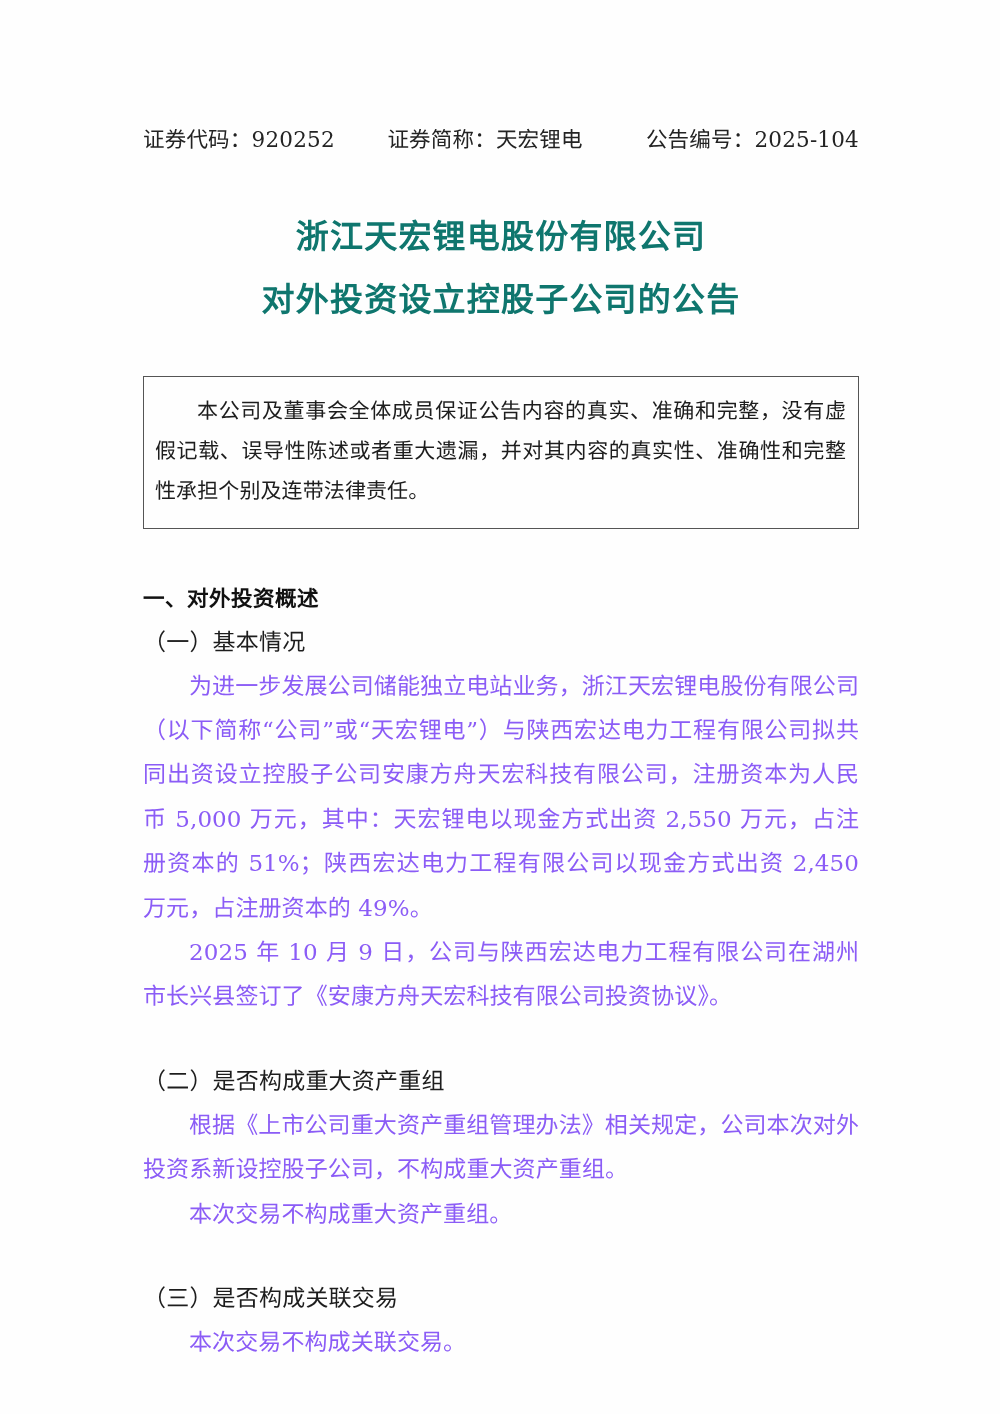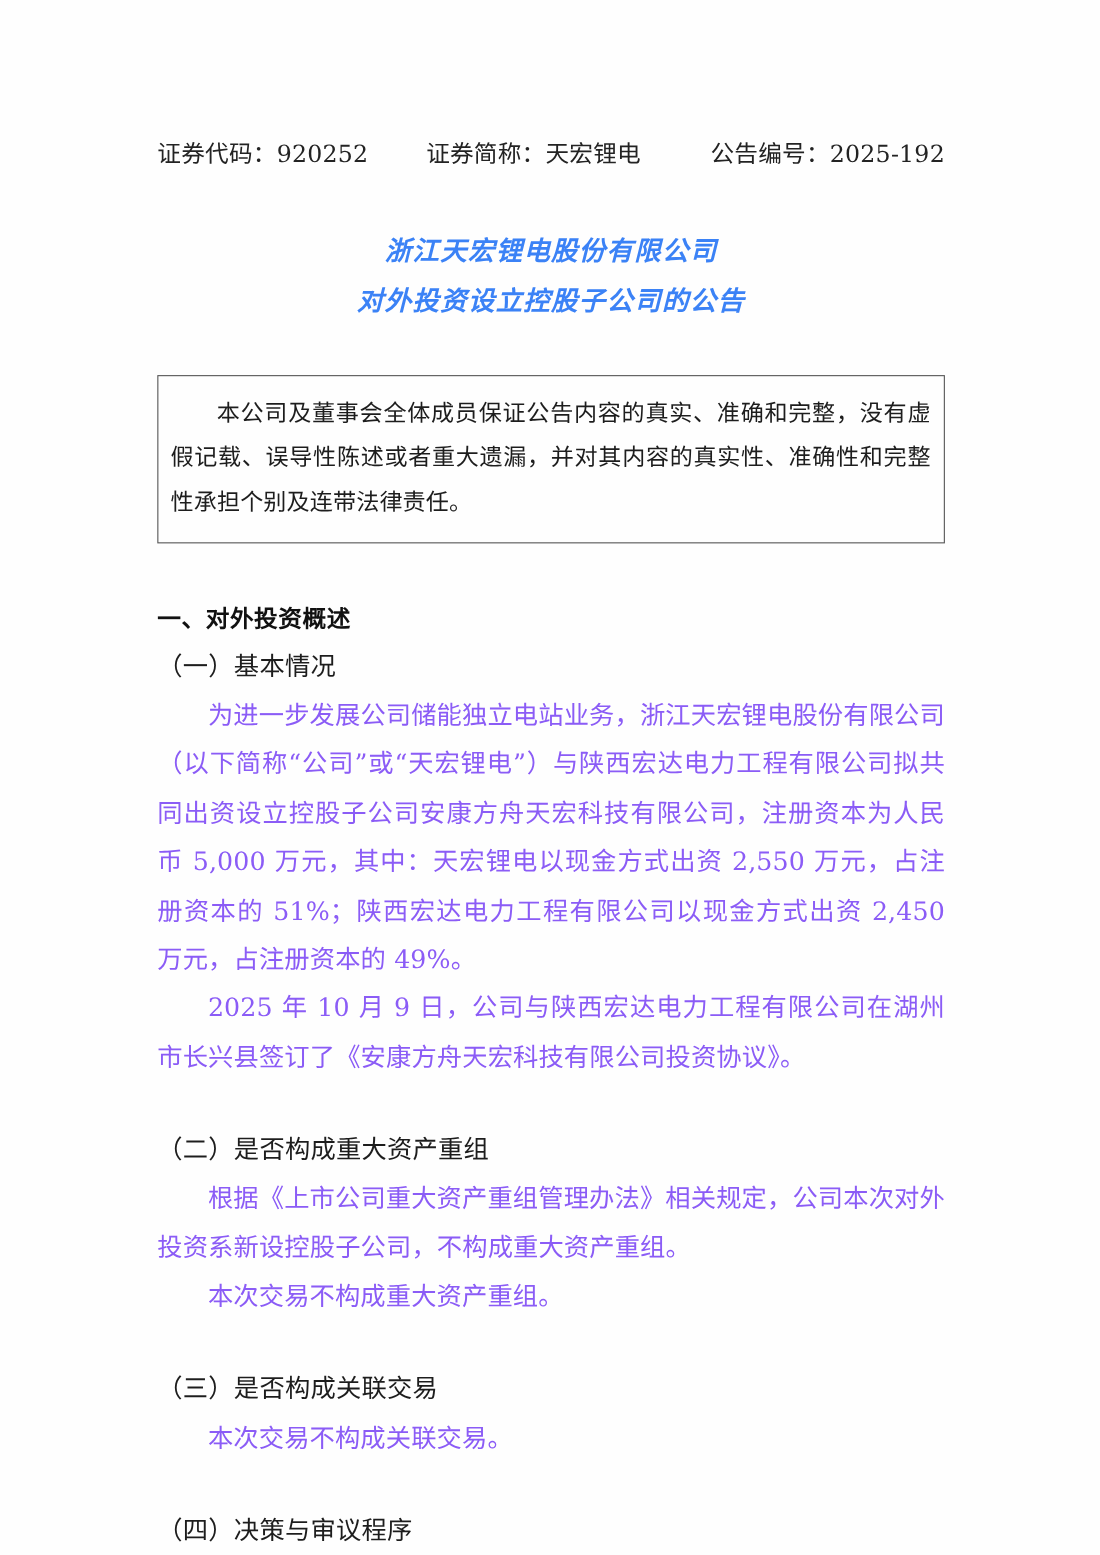--- a/index.html
+++ b/index.html
@@ -41,26 +41,25 @@
   .hdr-code  { width: 260px; }
   .hdr-abbr  { width: 275px; }
   .hdr-no    { flex: 1; }
 
   
   .title-block {
     margin-top: 52px;
     text-align: center;
   }
   .title-line {
-    font-size: 24px;
+    font-size: 33px;
     font-weight: bold;
     letter-spacing: 1.2px;
     line-height: 1.92;
-    color: #3b82f6;
-    font-style: italic;
+    color: #0f766e;
   }
 
   
   .disclaimer {
     margin-top: 44px;
     border: 1.6px solid #555;
     padding: 14px 12px 16px 11px;
     box-sizing: border-box;
     font-family: Liberation Serif, serif;
   }
@@ -104,21 +103,21 @@
 </style>
 </head>
 <body>
 
 <div class="page">
   <div class="content">
 
     <div class="doc-header">
       <span class="hdr-cell hdr-code">证券代码：920252</span>
       <span class="hdr-cell hdr-abbr">证券简称：天宏锂电</span>
-      <span class="hdr-cell hdr-no">公告编号：2025-192</span>
+      <span class="hdr-cell hdr-no">公告编号：2025-104</span>
     </div>
 
     <div class="title-block">
       <div class="title-line">浙江天宏锂电股份有限公司</div>
       <div class="title-line">对外投资设立控股子公司的公告</div>
     </div>
 
     <div class="disclaimer">
       <p>本公司及董事会全体成员保证公告内容的真实、准确和完整，没有虚假记载、误导性陈述或者重大遗漏，并对其内容的真实性、准确性和完整性承担个别及连带法律责任。</p>
     </div>

